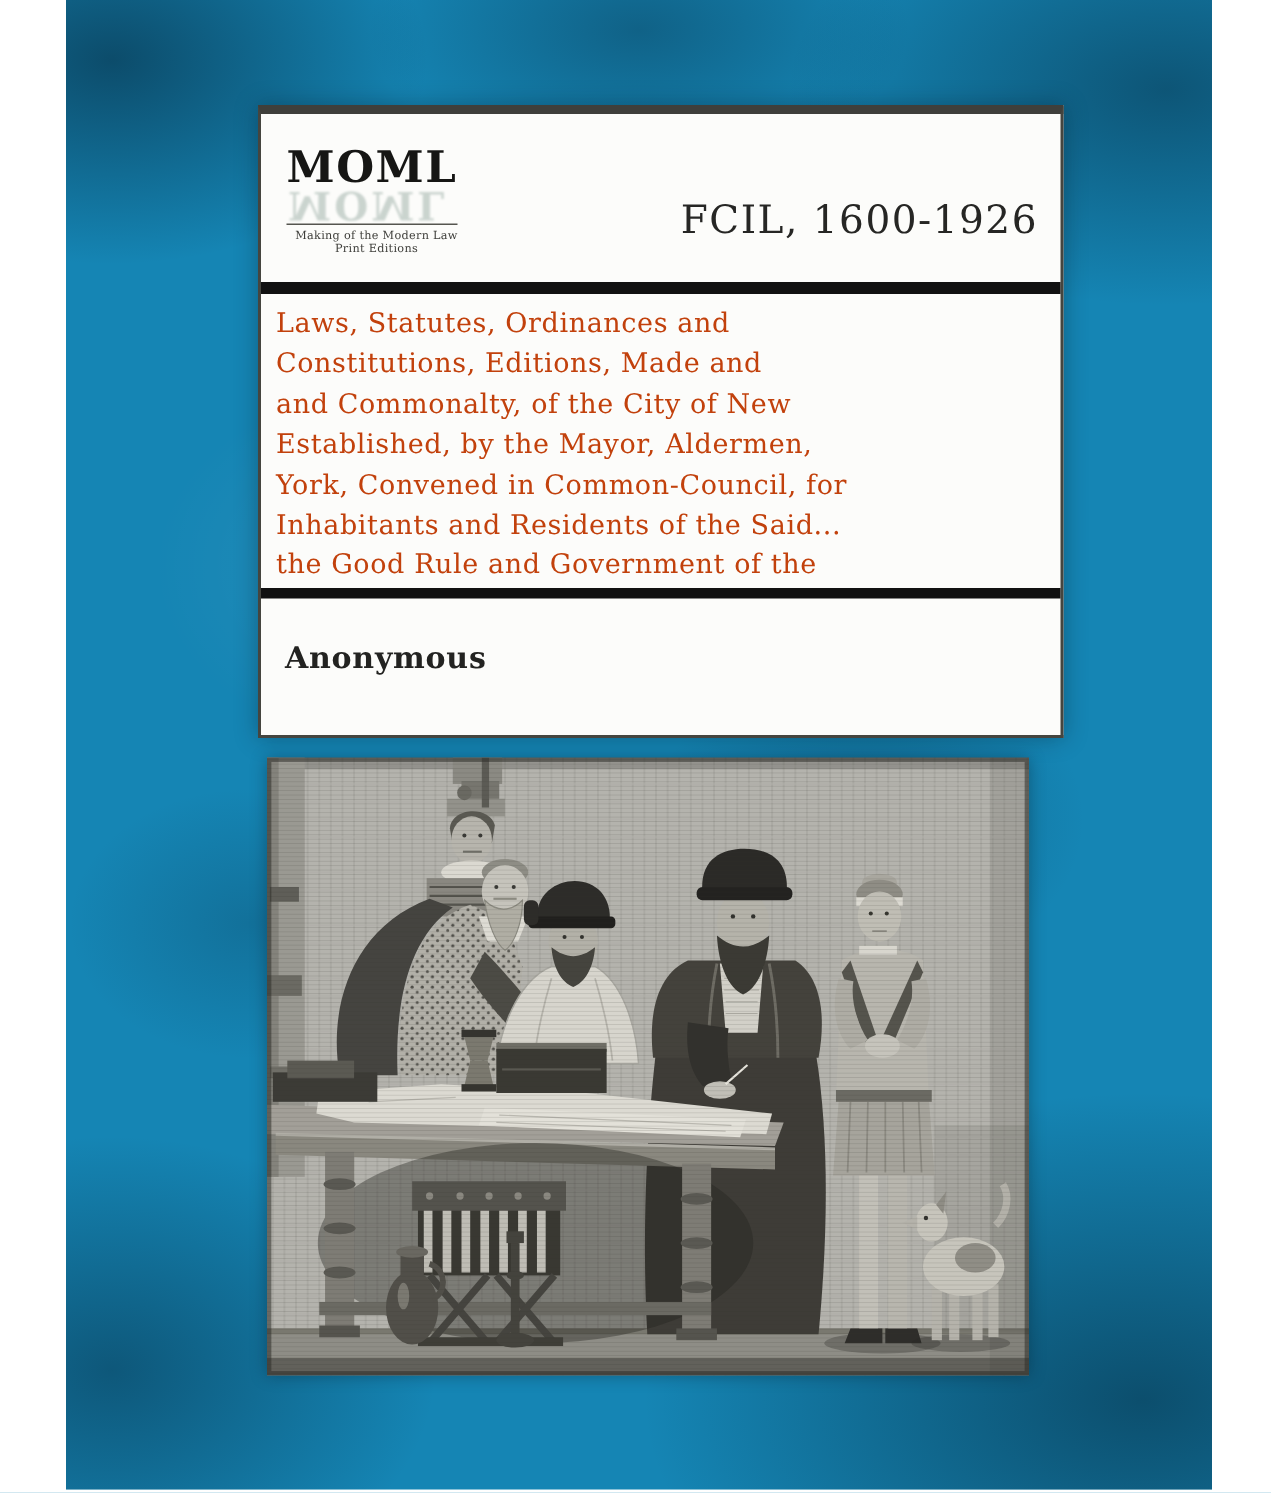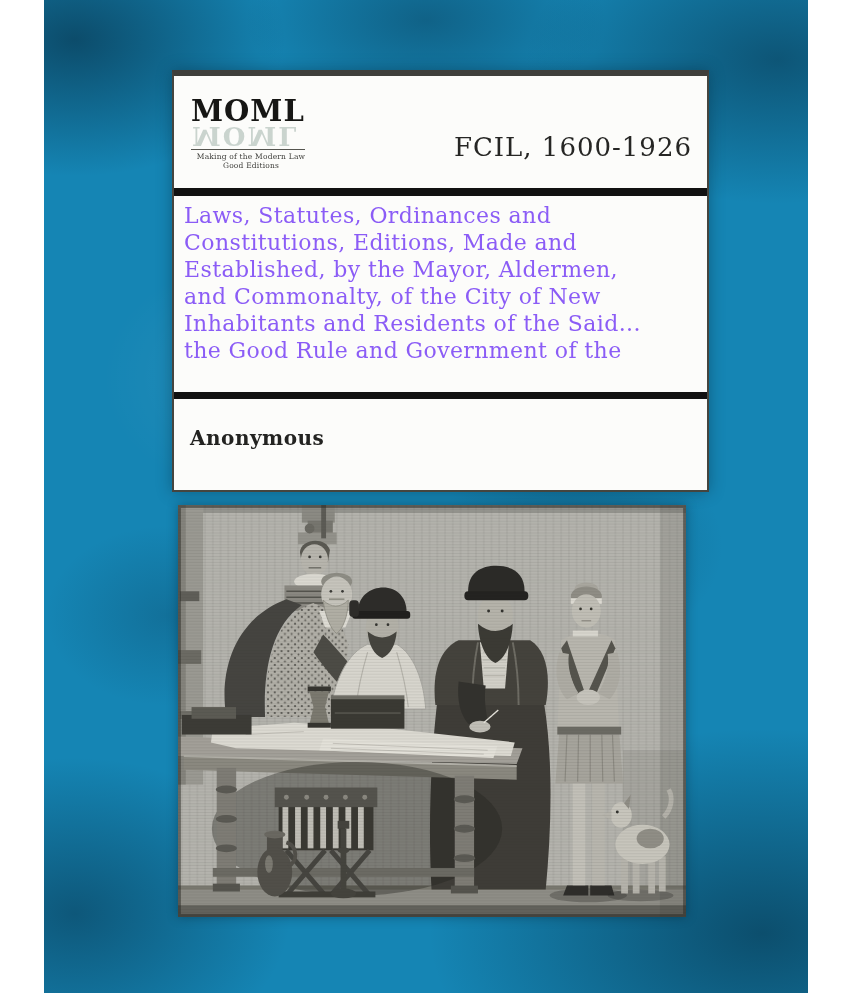--- a/index.html
+++ b/index.html
@@ -25,50 +25,51 @@
   .logo-main{font-weight:bold;font-size:29px;line-height:28px;letter-spacing:1px;color:#161614;text-align:left;}
   .logo-ghost{font-weight:bold;font-size:26px;line-height:22px;letter-spacing:2px;color:#8fa49b;
               opacity:.45;transform:scaleY(-1);filter:blur(.6px);text-align:left;margin:0 0 2px 1px;}
   .logo-rule{border-top:1px solid #55554f;width:114px;margin:2px 0 2px 0;}
   .logo-tag{font-size:7.5px;line-height:9px;color:#3e3e3a;letter-spacing:.2px;}
   .fcil{position:absolute;right:15px;top:46px;font-size:26px;letter-spacing:1px;color:#262624;white-space:nowrap;margin-top:10px;}
   .bar{position:absolute;left:0;width:100%;background:#111;}
   .bar1{top:112px;height:8px;}
   .bar2{top:316px;height:7px;}
   .title-block{position:absolute;left:10px;top:127px;width:520px;}
-  .title-line{font-size:22px;line-height:26.9px;letter-spacing:.4px;color:#8b5cf6;white-space:nowrap;}
+  .title-line{font-size:18px;line-height:26.9px;letter-spacing:.4px;color:#c2410c;white-space:nowrap;}
   .author{position:absolute;left:16px;top:350px;font-size:20px;font-weight:bold;letter-spacing:.5px;color:#232321;}
   
   .illustration{position:absolute;left:178px;top:505px;width:508px;height:412px;
                 box-shadow:0 0 10px rgba(0,20,32,.35);}
   .illustration svg{display:block;width:100%;height:100%;}
 </style>
 </head>
 <body>
 
 <div class="stage">
   <div class="bg-art"></div>
 
   <div class="cover">
     <div class="logo">
       <div class="logo-main">MOML</div>
       <div class="logo-ghost" aria-hidden="true">MOML</div>
       <div class="logo-rule"></div>
       <div class="logo-tag">Making of the Modern Law</div>
-      <div class="logo-tag">Good Editions</div>
+      <div class="logo-tag">Print Editions</div>
     </div>
     <div class="fcil">FCIL, 1600-1926</div>
 
     <div class="bar bar1"></div>
 
     <div class="title-block">
       <div class="title-line">Laws, Statutes, Ordinances and</div>
       <div class="title-line">Constitutions, Editions, Made and</div>
+      <div class="title-line">and Commonalty, of the City of New</div>
       <div class="title-line">Established, by the Mayor, Aldermen,</div>
-      <div class="title-line">and Commonalty, of the City of New</div>
+      <div class="title-line">York, Convened in Common-Council, for</div>
       <div class="title-line">Inhabitants and Residents of the Said...</div>
       <div class="title-line">the Good Rule and Government of the</div>
     </div>
 
     <div class="bar bar2"></div>
 
     <div class="author">Anonymous</div>
   </div>
 
   <div class="illustration" role="img" aria-label="Engraved scene of bearded men in Tudor-era dress gathered around a wooden table covered with documents; a page boy and a small dog stand at the right">

